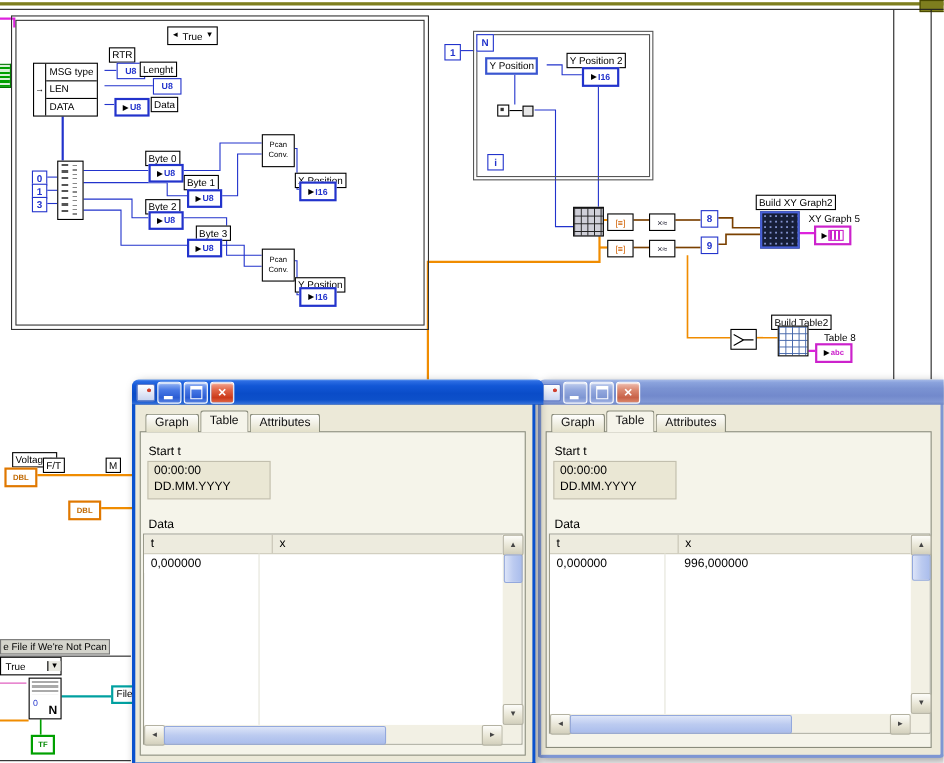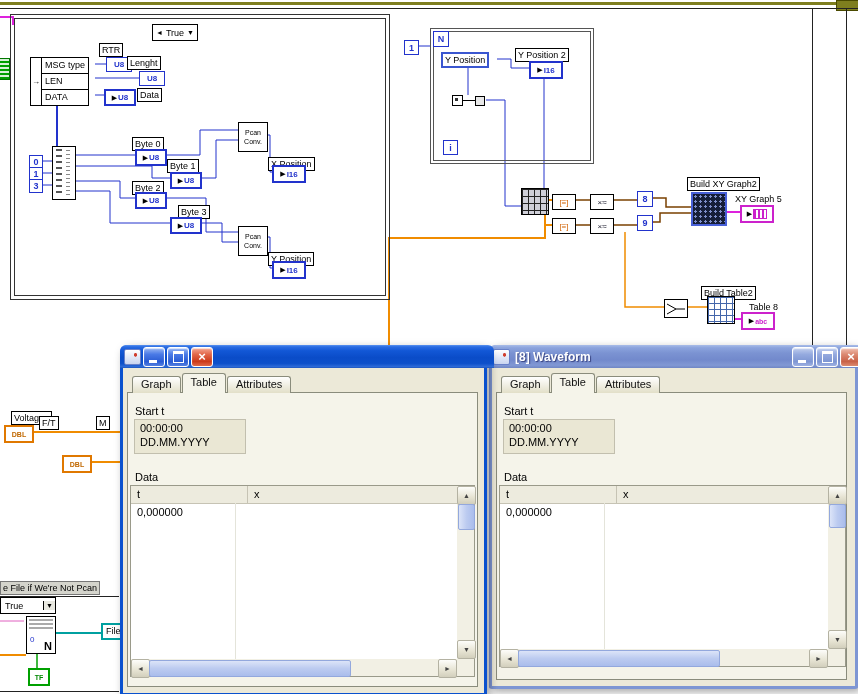--- a/index.html
+++ b/index.html
@@ -371,21 +371,20 @@
             </div>
         </div>
         <div class="sbcorner"></div>
       </div>
     </div>
   </div>
 
   <div class="xpwin inactive" style="left:489px;top:345px;width:363px;height:341px">
     <div class="tbar">
       <div class="winicon"></div>
-      <div class="ttl">[8] Waveform</div>
       <div class="tbtn">
           <span class="minbar"></span>
         </div>
       <div class="tbtn">
           <span class="maxbox"></span>
         </div>
       <div class="tbtn close">
           <span class="closeg">×</span>
         </div>
     </div>
@@ -402,20 +401,21 @@
       </div>
       <div class="flabel" style="left:7px;top:78px">Data</div>
       <div class="lvtable" style="left:2px;top:92px;width:345px;height:180px">
         <div class="tgrid">
           <div class="thdr">
             <div class="thc" style="width:104px">t</div>
             <div class="thc" style="flex:1;border-right:none">x</div>
           </div>
           <div class="trow">
             <div class="tc" style="width:104px">0,000000</div>
+            <div class="tc" style="flex:1">996,000000</div>
           </div>
           <div class="coldiv" style="left:104px"></div>
         </div>
         <div class="vsb">
           <div class="sbtn" style="top:0;left:0">
               <span>▲</span>
             </div>
           <div class="thumbv" style="top:18px;height:22px"></div>
           <div class="sbtn" style="bottom:0;left:0">
               <span>▼</span>

